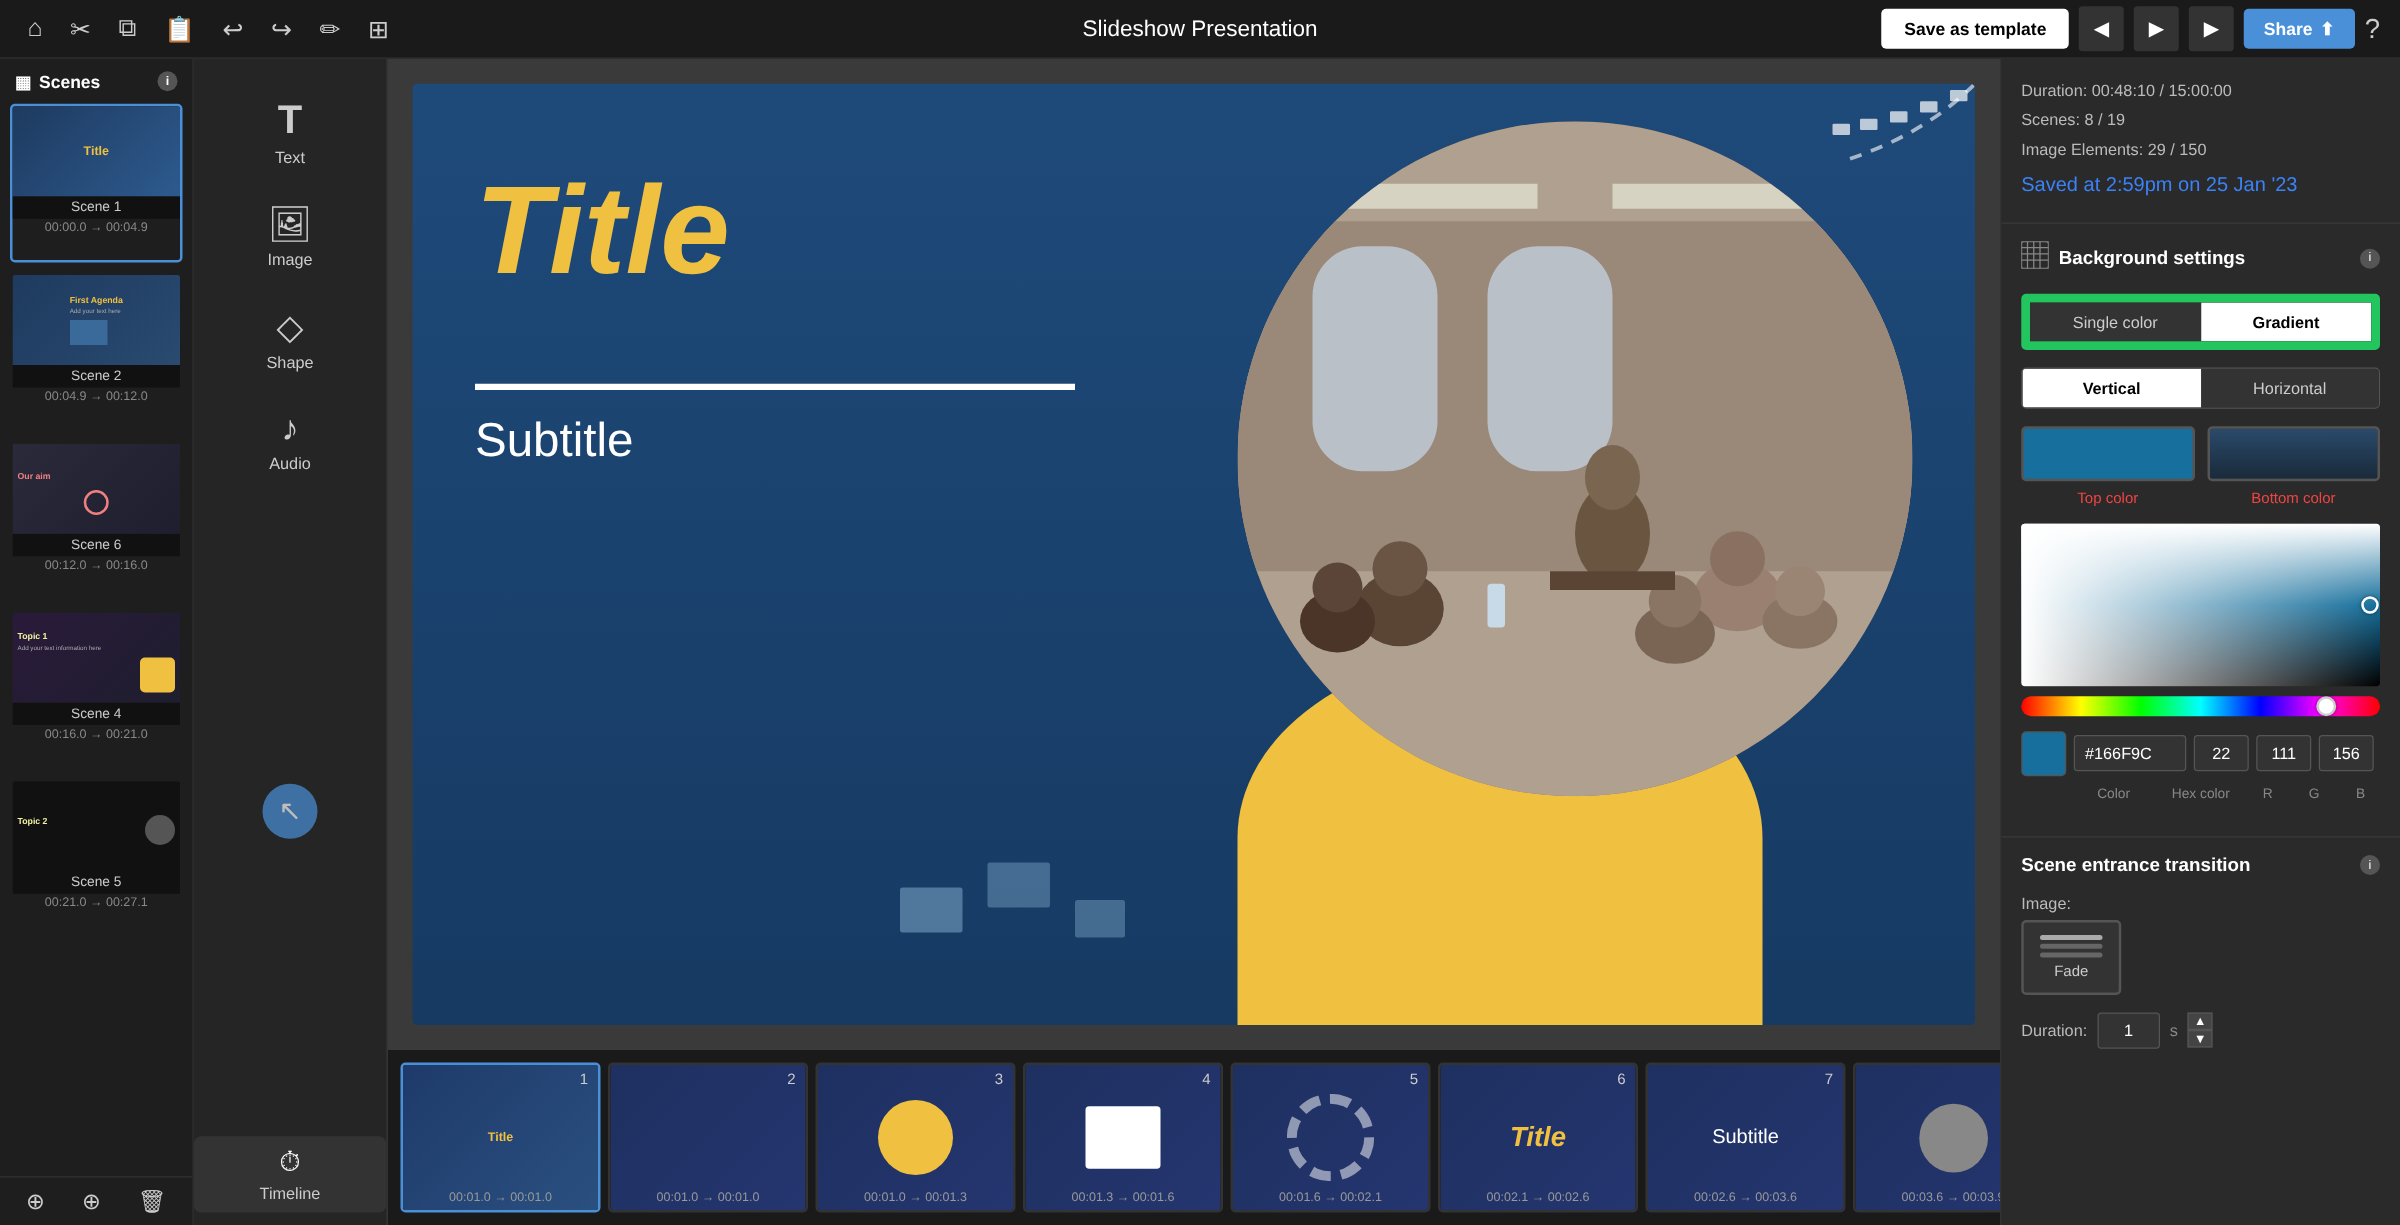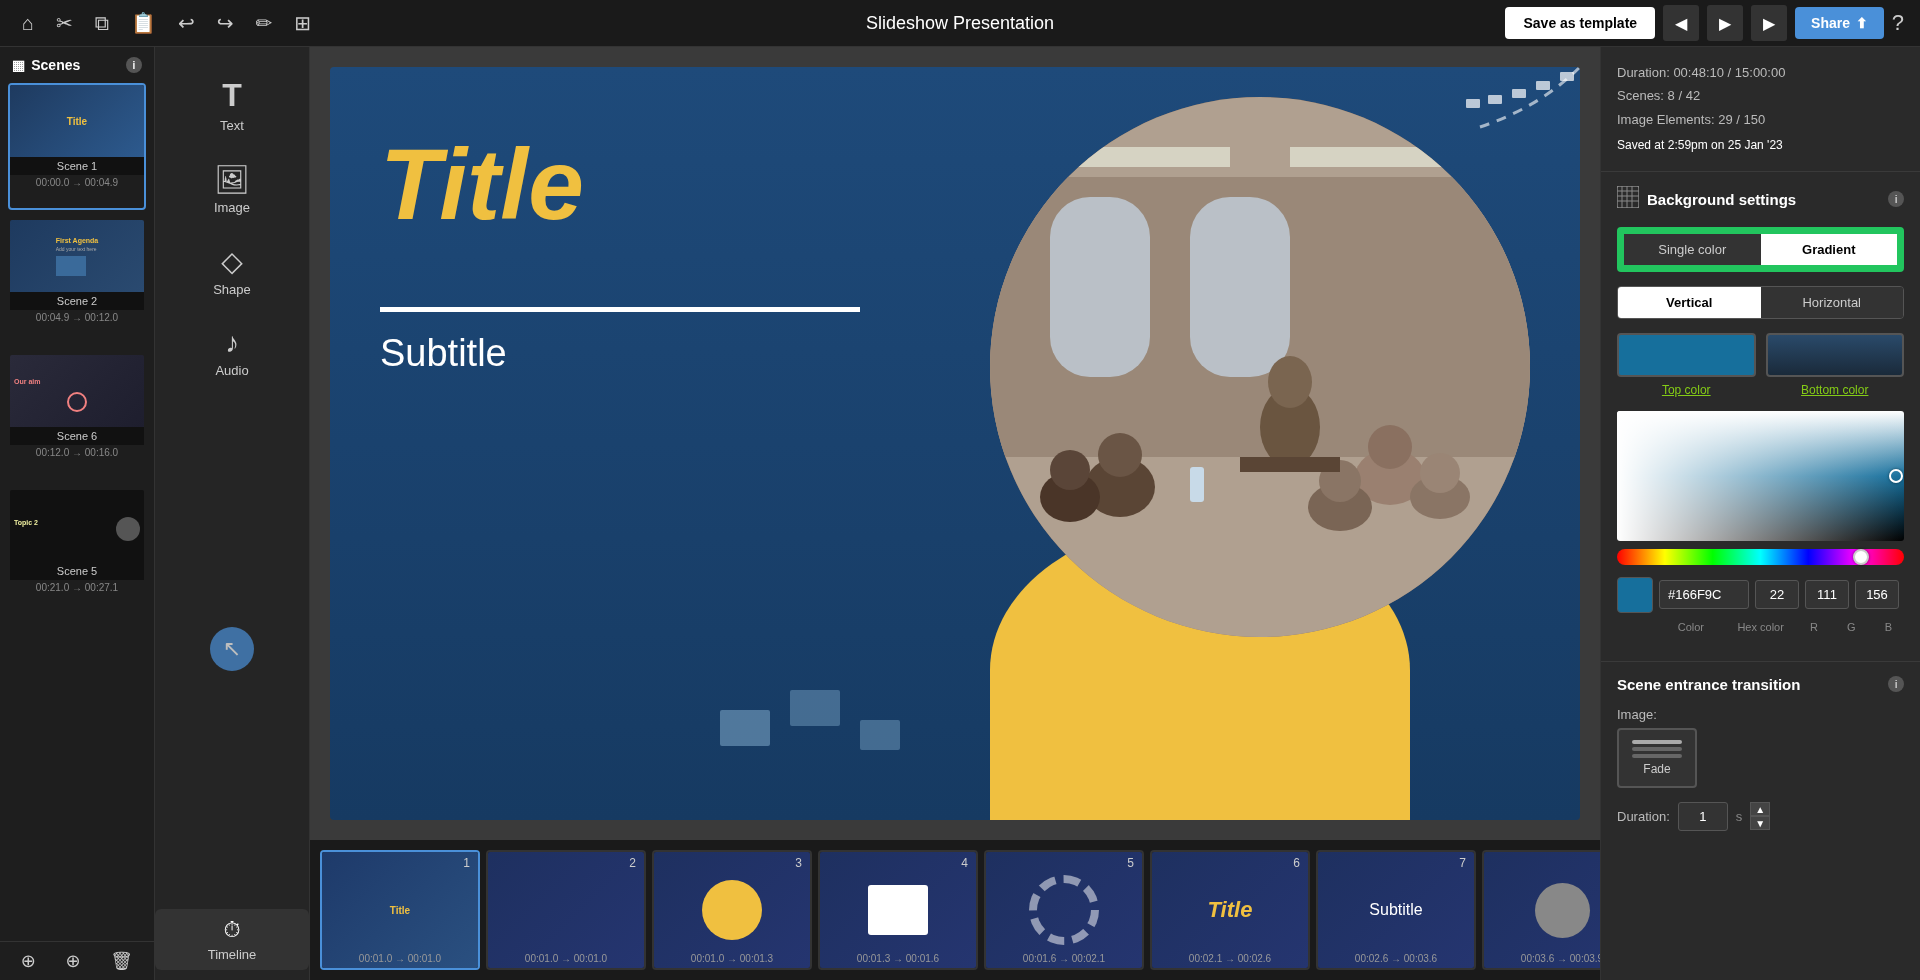--- a/index.html
+++ b/index.html
@@ -230,21 +230,21 @@
       overflow-y: auto;
       flex-shrink: 0;
     }
     #meta-info {
       padding: 14px 16px;
       border-bottom: 1px solid #3a3a3a;
       font-size: 13px;
       color: #bbb;
       line-height: 1.8;
     }
-    .saved-info { color: #ffffff; font-size: 12px; margin-top: 4px; }
+    .saved-info { color: #3b82f6; font-size: 16px; margin-top: 4px; }
 
     #bg-settings {
       padding: 14px 16px;
       border-bottom: 1px solid #3a3a3a;
     }
     .section-header {
       display: flex;
       align-items: center;
       gap: 8px;
       margin-bottom: 14px;
@@ -313,21 +313,21 @@
       cursor: pointer;
     }
     .color-swatch-bottom {
       width: 100%;
       height: 44px;
       border-radius: 4px;
       border: 2px solid #555;
       cursor: pointer;
       background: linear-gradient(180deg, #2a4a6a, #1a2a3a);
     }
-    .color-label { font-size: 12px; color: #84cc16; text-decoration: underline; }
+    .color-label { font-size: 12px; color: #ef4444; }
 
     
     .gradient-area {
       width: 100%;
       height: 130px;
       background: linear-gradient(to bottom, #fff 0%, #166f9c 50%, #000 100%);
       position: relative;
       margin-bottom: 8px;
       border-radius: 3px;
       cursor: crosshair;
@@ -544,20 +544,31 @@
       <div class="scene-thumb scene-thumb-3" style="background:linear-gradient(135deg,#2a2a3a,#1e1e2e);">
         <div style="padding:4px;width:100%;">
           <span style="font-size:7px;color:#f08080;font-weight:bold;">Our aim</span>
           <div style="margin-top:4px;width:20px;height:20px;border-radius:50%;border:2px solid #f08080;margin-left:auto;margin-right:auto;"></div>
         </div>
       </div>
       <div class="scene-label">Scene 6</div>
       <div class="scene-time">00:12.0 → 00:16.0</div>
     </div>
 
+    <div class="scene-item">
+      <div class="scene-thumb scene-thumb-4" style="background:linear-gradient(135deg,#2a1a3a,#1e1e2e);">
+        <div style="padding:4px;width:100%;">
+          <span style="font-size:7px;color:#f0f0a0;font-weight:bold;">Topic 1</span>
+          <span style="font-size:5px;color:#aaa;display:block;">Add your text information here</span>
+          <div style="width:28px;height:28px;border-radius:4px;background:#f0c040;margin-top:4px;margin-left:auto;"></div>
+        </div>
+      </div>
+      <div class="scene-label">Scene 4</div>
+      <div class="scene-time">00:16.0 → 00:21.0</div>
+    </div>
 
     <div class="scene-item">
       <div class="scene-thumb scene-thumb-5" style="background:#111;">
         <div style="padding:4px;width:100%;">
           <span style="font-size:7px;color:#f0f0a0;font-weight:bold;">Topic 2</span>
           <div style="width:24px;height:24px;border-radius:50%;background:#555;margin-top:6px;float:right;"></div>
         </div>
       </div>
       <div class="scene-label">Scene 5</div>
       <div class="scene-time">00:21.0 → 00:27.1</div>
@@ -729,21 +740,21 @@
     </div>
   </div>
 
   <div id="right-panel">
 
     <div id="meta-info">
       <div>
         Duration: <span>00:48:10 / 15:00:00</span>
       </div>
       <div>
-        Scenes: <span>8 / 42</span>
+        Scenes: <span>8 / 19</span>
       </div>
       <div>
         Image Elements: <span>29 / 150</span>
       </div>
       <div class="saved-info">Saved at 2:59pm on 25 Jan '23</div>
     </div>
 
     <div id="bg-settings">
       <div class="section-header">
         <span class="section-icon">

